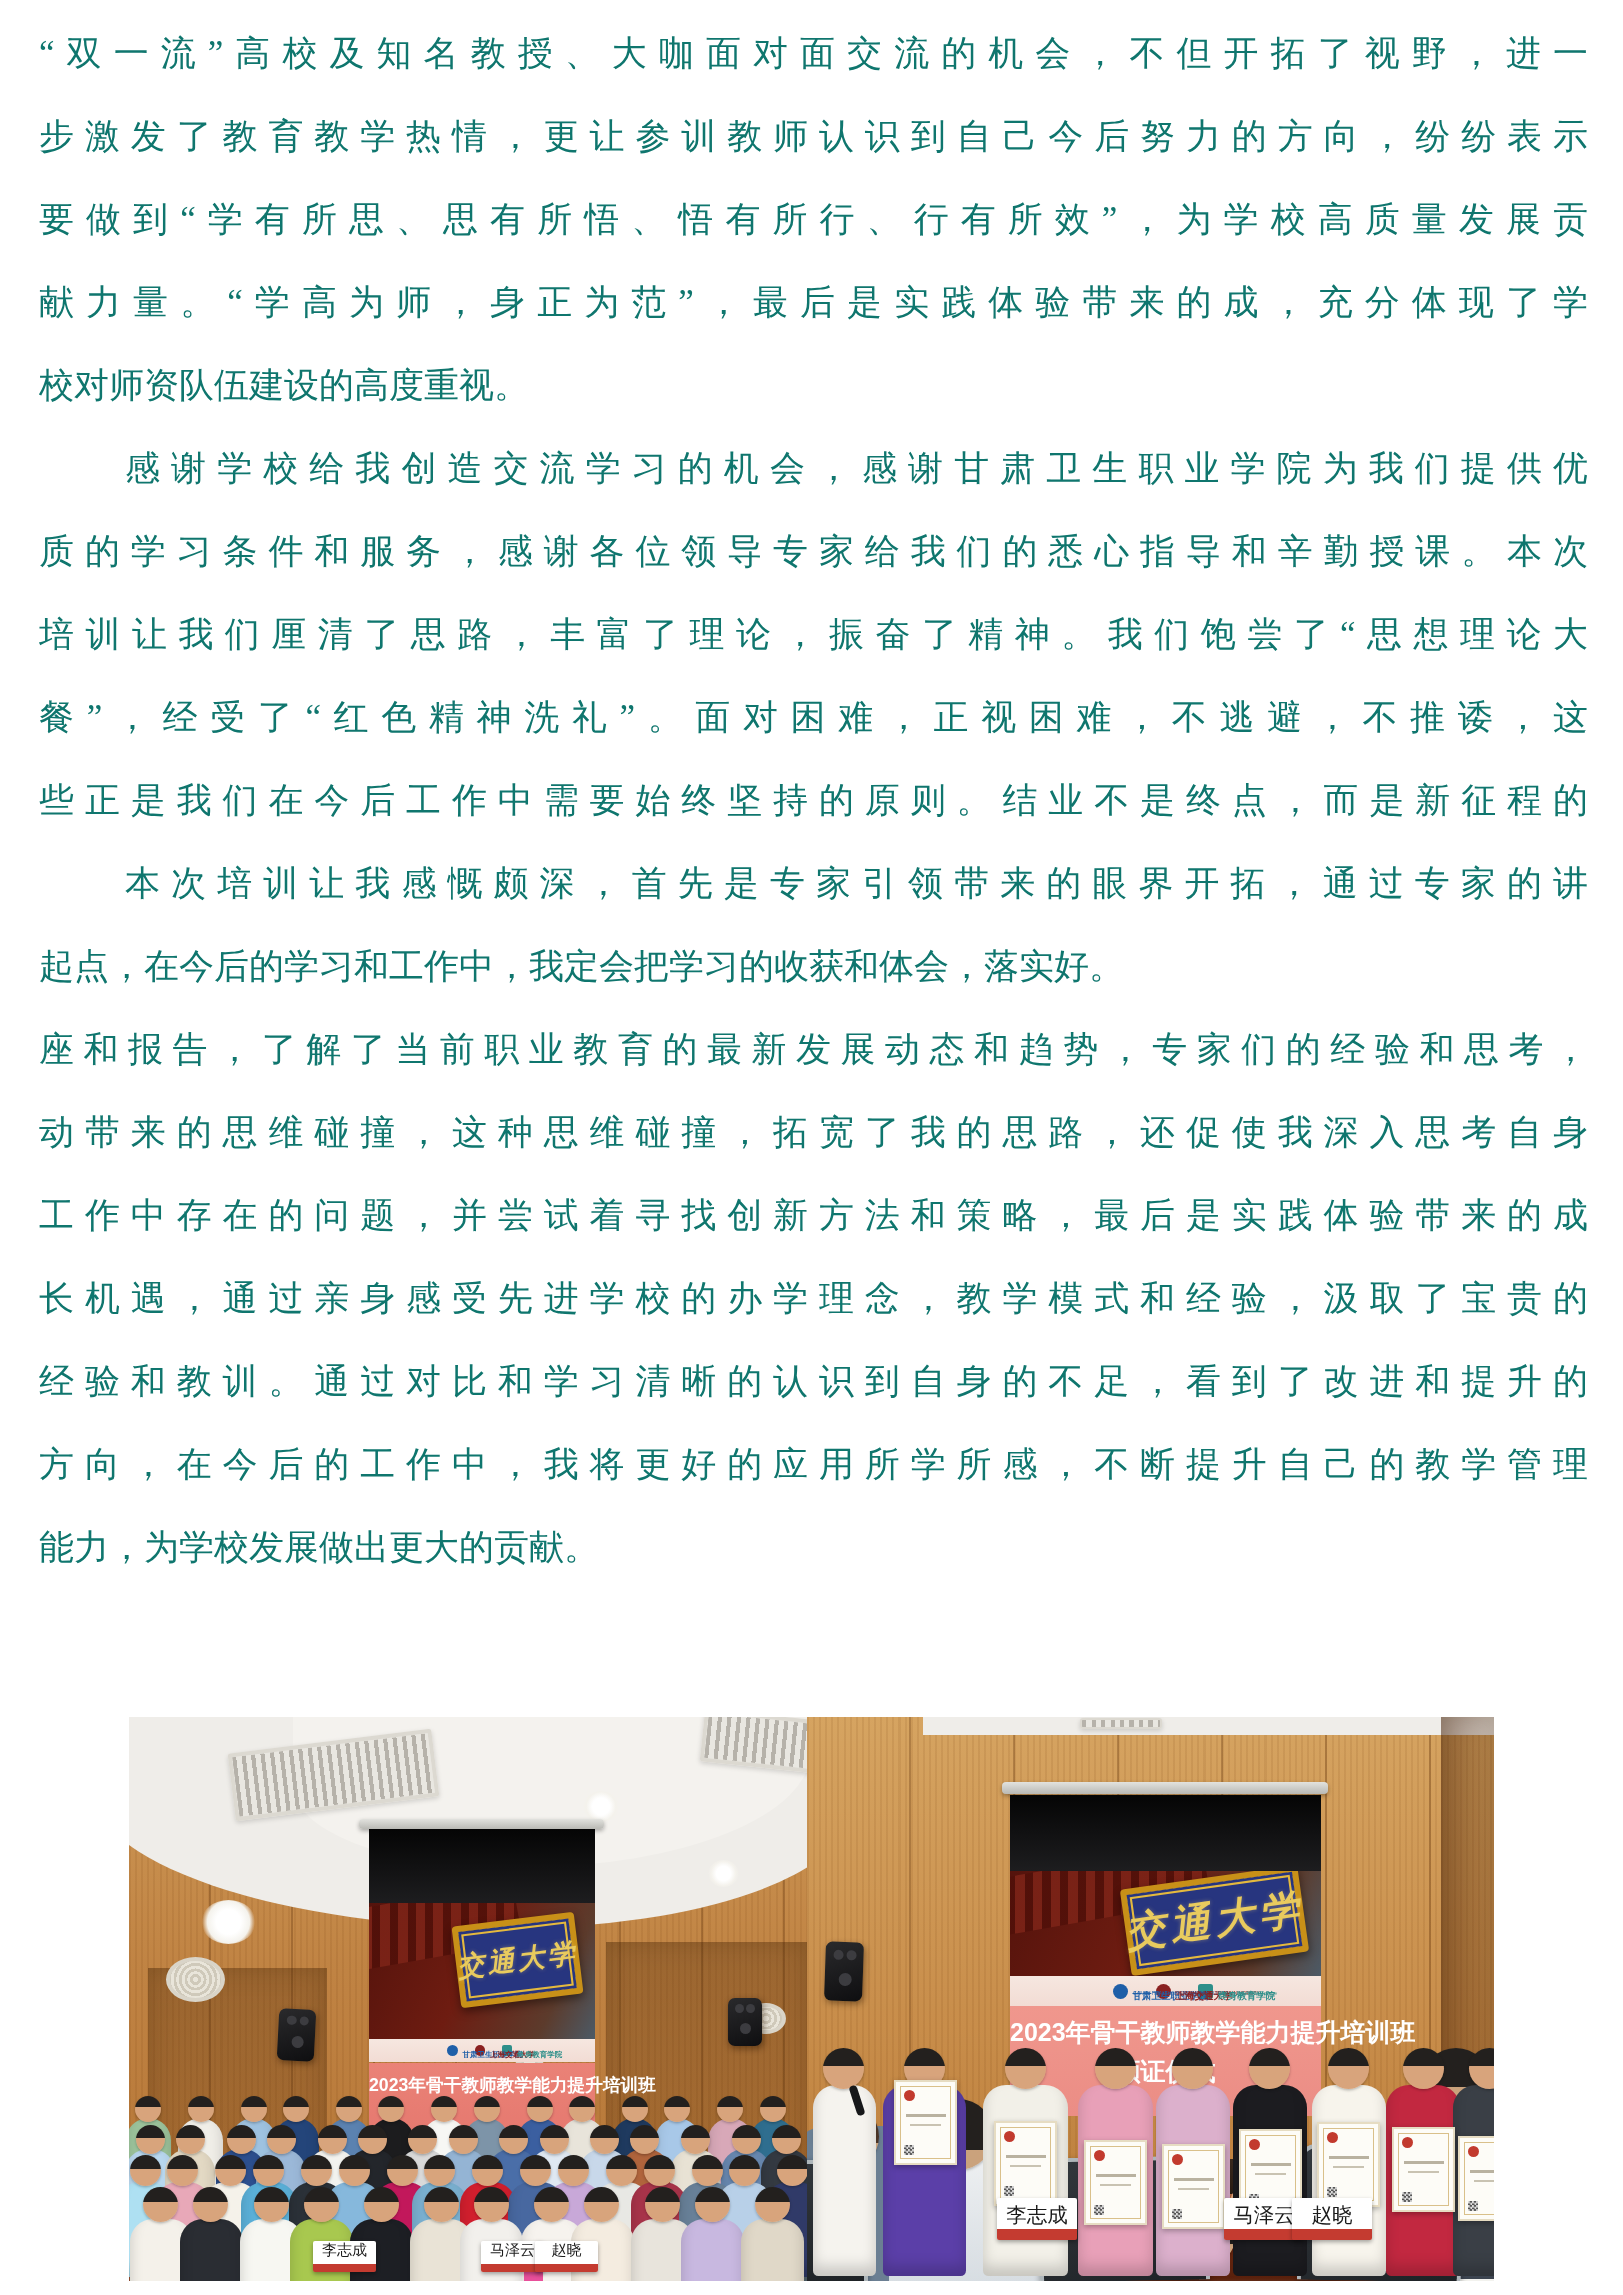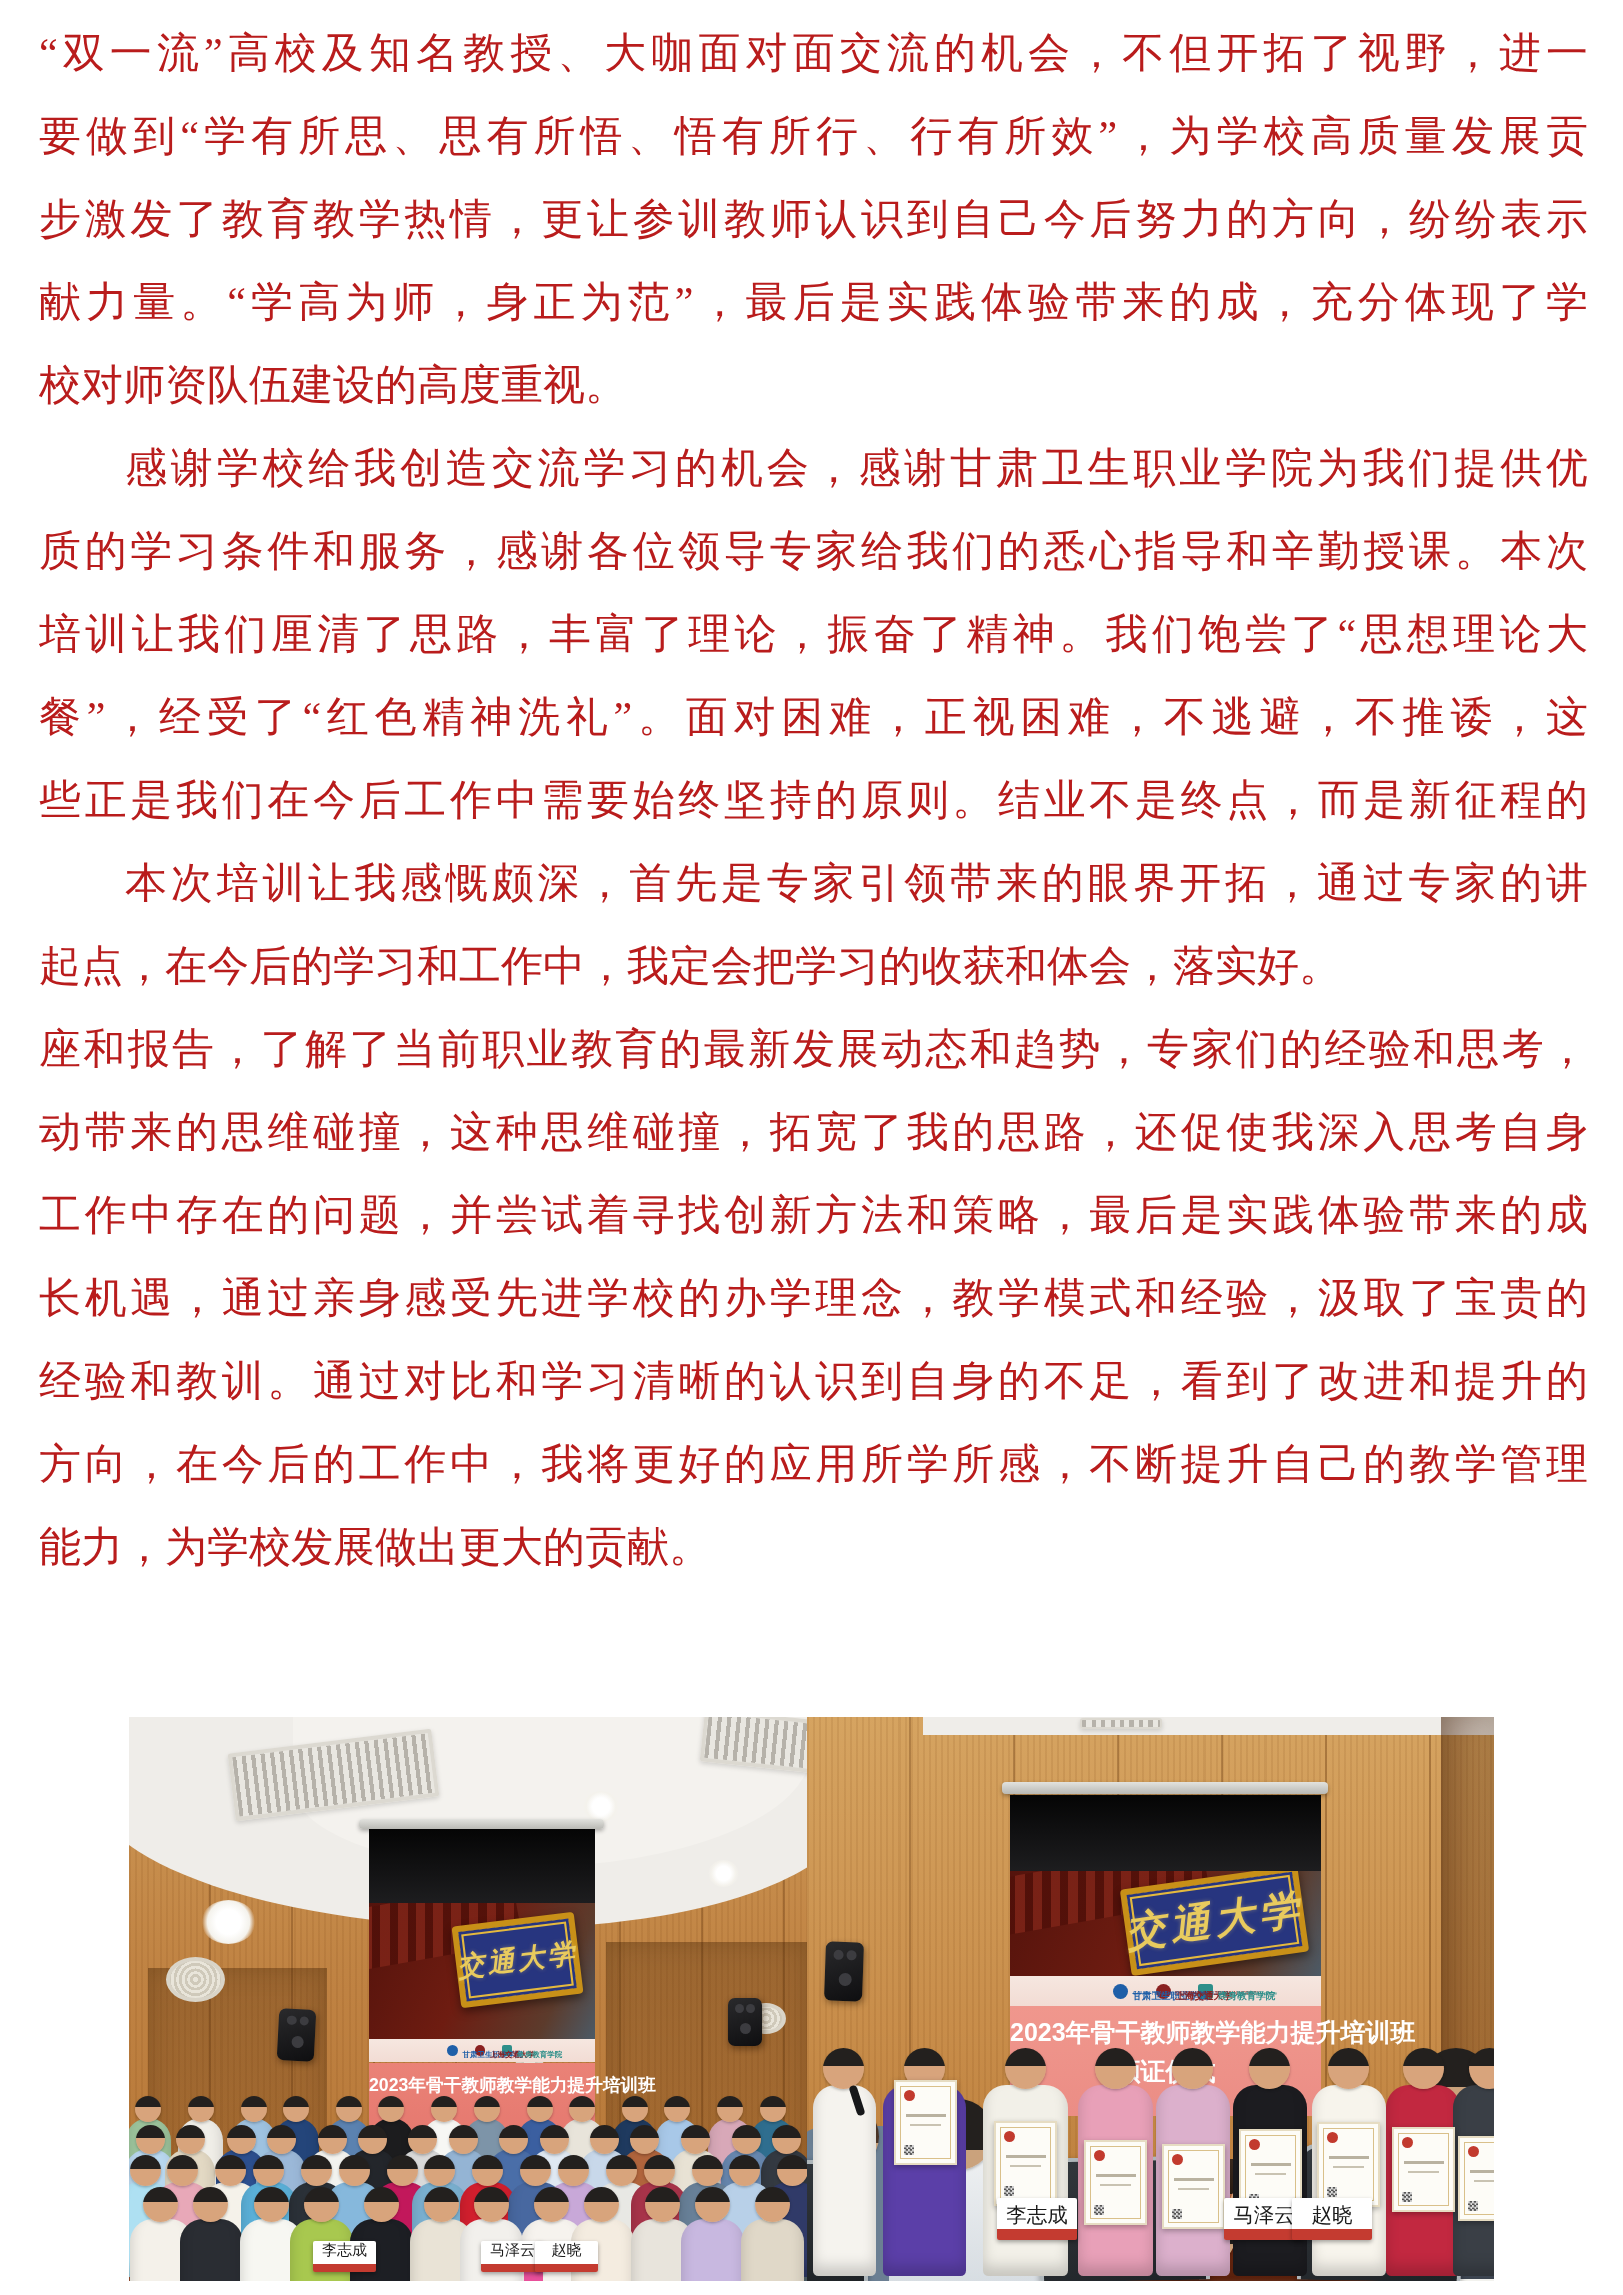--- a/index.html
+++ b/index.html
@@ -1,20 +1,20 @@
 <!DOCTYPE html>
 <html style="font-size:11px"><head>
 <meta charset="utf-8">
 <style>
   html,body{margin:0;padding:0;background:#ffffff;}
   .page{position:relative;width:1623px;height:2295px;background:#ffffff;overflow:hidden;
         font-family:"Liberation Serif", serif;}
   
   .textblock{position:absolute;left:39px;top:12.3px;width:1549px;}
-  .tline{height:83px;line-height:83px;font-size:42px;color:#b91c1c;
+  .tline{height:83px;line-height:83px;font-size:35px;color:#0f766e;
          text-align:justify;text-align-last:justify;overflow:hidden;}
   .tline.indent{padding-left:86px;}
   .tline.para-end{text-align-last:left;}
   
   .photo{position:absolute;top:1717px;height:564px;overflow:hidden;background:#c08040;}
   .photo *{position:absolute;box-sizing:border-box;}
   .photo-left{left:129px;width:678px;}
   .photo-right{left:807px;width:687px;}
   .wood{left:0;top:0;right:0;bottom:0;
     background:
@@ -75,22 +75,22 @@
             background:repeating-conic-gradient(#555 0 25%,#ddd 0 50%) 0 0/4.1px 4.1px;}
   .bottle{border-radius:5.5px 5.5px 2.7px 2.7px;}
 </style>
 </head>
 <body>
 
 <div class="page">
 
   <div class="textblock" id="textblock">
       <div class="tline">“双一流”高校及知名教授、大咖面对面交流的机会，不但开拓了视野，进一</div>
+      <div class="tline">步激发了教育教学热情，更让参训教师认识到自己今后努力的方向，纷纷表示</div>
       <div class="tline">要做到“学有所思、思有所悟、悟有所行、行有所效”，为学校高质量发展贡</div>
-      <div class="tline">步激发了教育教学热情，更让参训教师认识到自己今后努力的方向，纷纷表示</div>
       <div class="tline">献力量。“学高为师，身正为范”，最后是实践体验带来的成，充分体现了学</div>
       <div class="tline para-end">校对师资队伍建设的高度重视。</div>
       <div class="tline indent">感谢学校给我创造交流学习的机会，感谢甘肃卫生职业学院为我们提供优</div>
       <div class="tline">质的学习条件和服务，感谢各位领导专家给我们的悉心指导和辛勤授课。本次</div>
       <div class="tline">培训让我们厘清了思路，丰富了理论，振奋了精神。我们饱尝了“思想理论大</div>
       <div class="tline">餐”，经受了“红色精神洗礼”。面对困难，正视困难，不逃避，不推诿，这</div>
       <div class="tline">些正是我们在今后工作中需要始终坚持的原则。结业不是终点，而是新征程的</div>
       <div class="tline indent">本次培训让我感慨颇深，首先是专家引领带来的眼界开拓，通过专家的讲</div>
       <div class="tline para-end">起点，在今后的学习和工作中，我定会把学习的收获和体会，落实好。</div>
       <div class="tline">座和报告，了解了当前职业教育的最新发展动态和趋势，专家们的经验和思考，</div>

